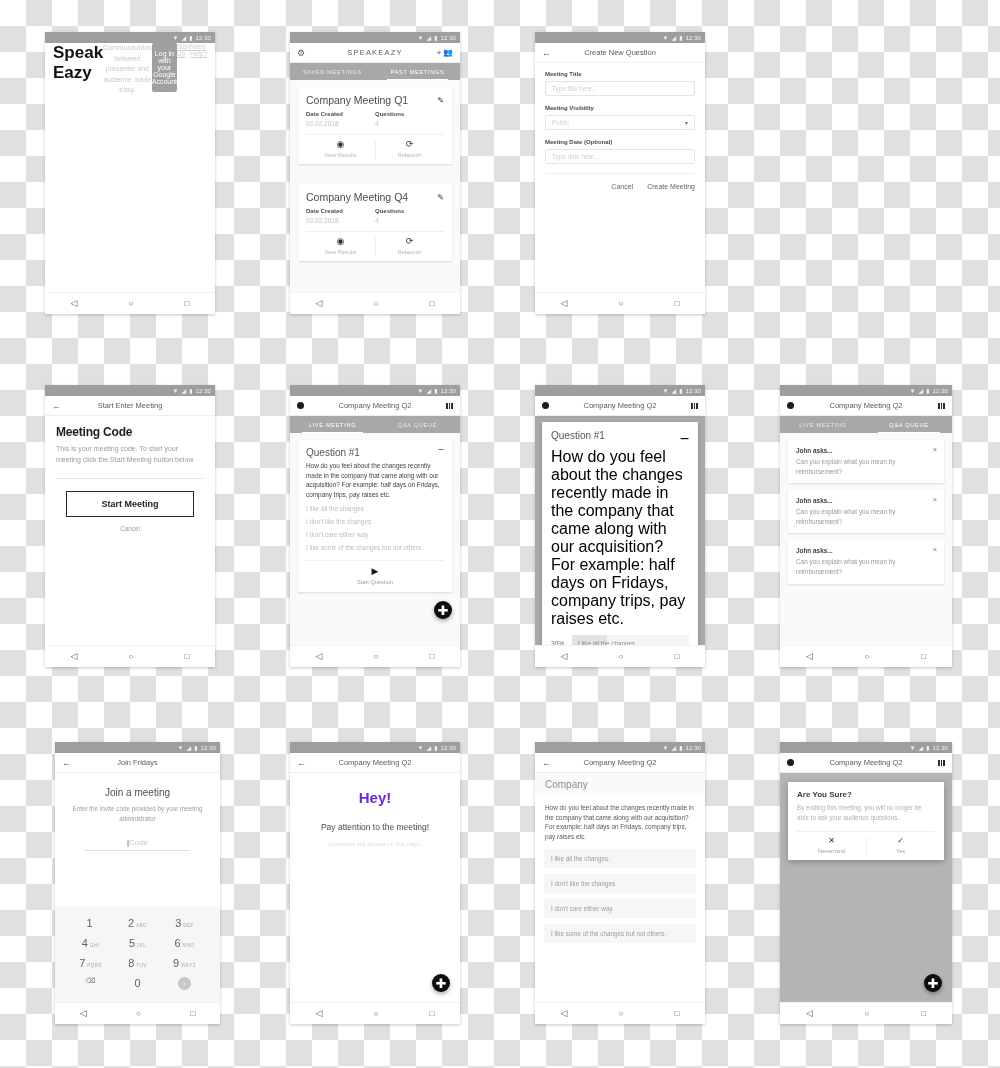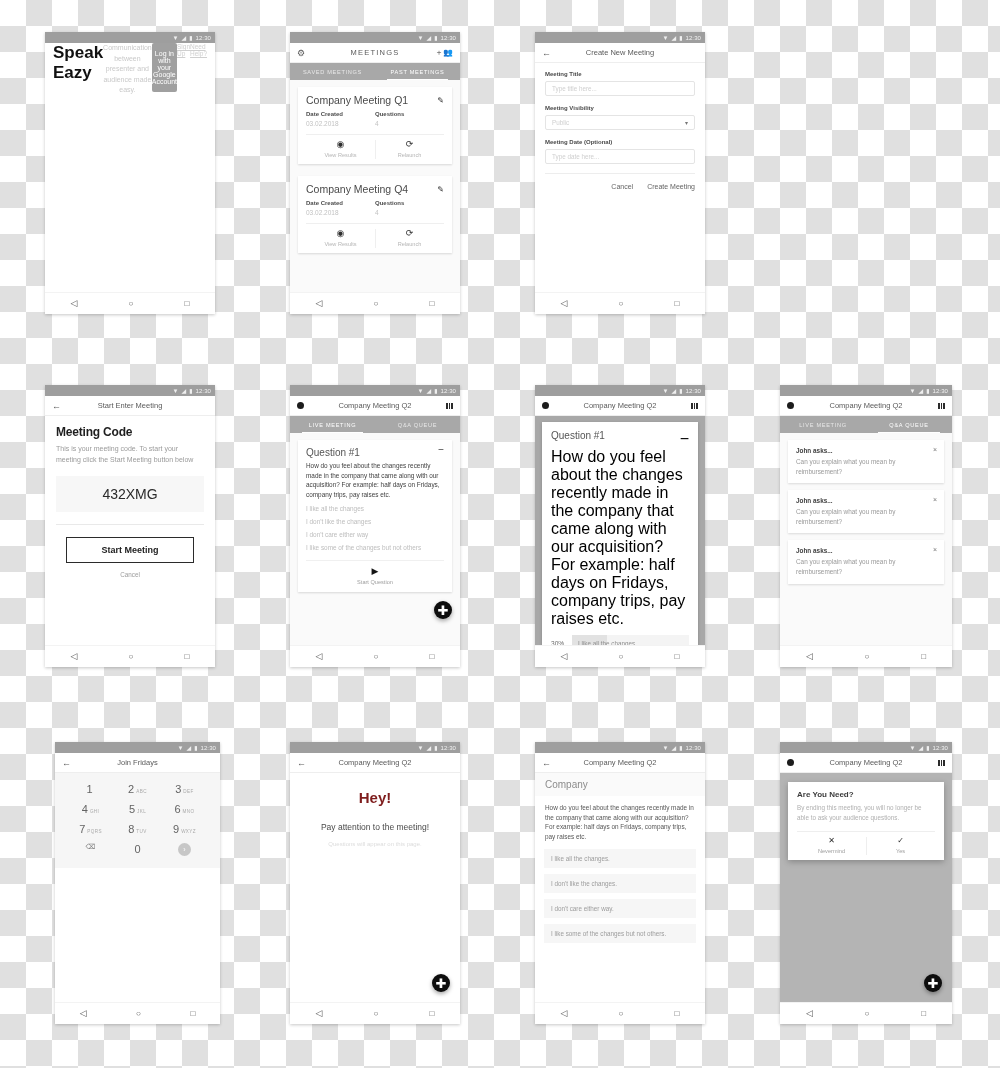--- a/index.html
+++ b/index.html
@@ -79,21 +79,21 @@
   .s1 .logo { font-size: 17px; font-weight: bold; color: #111; margin-bottom: 9px; }
   .s1 .tag { font-size: 7px; color: #c9c9c9; text-align: center; line-height: 1.5; margin-bottom: 14px; }
   .s1 .gbtn {
     background: #a0a0a0; color: #fff; font-size: 7px; border-radius: 2px;
     padding: 7px 0; width: 100%; text-align: center; margin-bottom: 13px;
   }
   .s1 .lnk { font-size: 6.5px; color: #cfcfcf; text-decoration: underline; margin-bottom: 9px; }
 
   
   .cardwrap { padding: 7px 8px; background: #fafafa; flex:1; overflow:hidden;}
-  .mcard { background:#fff; box-shadow: 0 1px 2px rgba(0,0,0,.14); margin-bottom: 12px; padding: 7px 8px 0; }
+  .mcard { background:#fff; box-shadow: 0 1px 2px rgba(0,0,0,.14); margin-bottom: 20px; padding: 7px 8px 0; }
   .mcard .hd { display:flex; align-items:center; }
   .mcard .mt { font-size: 10.5px; color: #4a4a4a; flex:1; }
   .mcard .pencil { font-size: 8px; color: #3a3a3a; }
   .mcard .meta { display:flex; margin-top: 5px; }
   .mcard .meta .col { width: 52%; }
   .mcard .meta .lb { font-size: 6px; font-weight: bold; color: #4d4d4d; }
   .mcard .meta .vl { font-size: 6.5px; color: #c2c2c2; margin-top: 3px; }
   .mcard .acts { display:flex; margin-top: 7px; border-top: 1px solid #efefef; }
   .mcard .act { flex:1; text-align:center; padding: 5px 0 6px; position:relative; }
   .mcard .act + .act:before { content:''; position:absolute; left:0; top:5px; bottom:5px; width:1px; background:#efefef; }
@@ -175,21 +175,21 @@
   .key .num { font-size: 11px; color:#636363; }
   .key .abc { font-size: 4.6px; color:#aaa; letter-spacing:.4px; }
   .key .del { font-size: 7px; color:#7a7a7a; }
   .key .go {
     width: 13px; height: 13px; border-radius:50%; background:#c7c7c7; color:#fff;
     display:flex; align-items:center; justify-content:center; font-size:7px; margin:0 auto;
   }
 
   
   .s9 { flex:1; position:relative; padding: 16px 12px 0; text-align:center; }
-  .s9 .hey { font-size: 15px; font-weight:bold; color:#7f1d1d; }
+  .s9 .hey { font-size: 15px; font-weight:bold; color:#6d28d9; }
   .s9 .pay { font-size: 8.5px; color:#4a4a4a; margin-top: 16px; }
   .s9 .wait { font-size: 6px; color:#dcdcdc; margin-top: 9px; }
 
   
   .s10 { flex:1; background:#fff; }
   .s10 .qhd { background:#fafafa; padding: 6px 10px; font-size: 10px; color:#8c8c8c; }
   .s10 .qtx { padding: 7px 10px 0; font-size: 6.4px; color:#565656; line-height:1.5; }
   .s10 .opts { padding: 8px 9px 0; }
   .s10 .opt { background:#f6f6f6; padding: 6px 7px; font-size: 6.3px; color:#9c9c9c; margin-bottom: 6px; }
 
@@ -235,21 +235,21 @@
   <div class="phone" style="left:290px; top:32px; width:170px; height:282px;">
     <div class="statusbar">
       <span class="sb-ico">▼</span>
       <span class="sb-ico">◢</span>
       <span class="sb-ico">▮</span>
       <span class="sb-time">12:30</span>
     </div>
     <div class="screenbody">
       <div class="appbar">
         <span class="ab-left">⚙</span>
-        <span class="title caps">MEETINGS</span>
+        <span class="title caps">SPEAKEAZY</span>
         <span class="ab-right">＋👥</span>
       </div>
       <div class="tabbar">
         <div class="tab">SAVED MEETINGS</div>
         <div class="tab active">PAST MEETINGS</div>
       </div>
       <div class="cardwrap">
 
         <div class="mcard">
           <div class="hd">
@@ -317,21 +317,21 @@
   <div class="phone" style="left:535px; top:32px; width:170px; height:282px;">
     <div class="statusbar">
       <span class="sb-ico">▼</span>
       <span class="sb-ico">◢</span>
       <span class="sb-ico">▮</span>
       <span class="sb-time">12:30</span>
     </div>
     <div class="screenbody">
       <div class="appbar">
         <span class="ab-left">←</span>
-        <span class="title">Create New Meeting</span>
+        <span class="title">Create New Question</span>
       </div>
       <div class="form">
         <div class="flabel">Meeting Title</div>
         <div class="finput">Type title here...</div>
 
         <div class="flabel">Meeting Visibility</div>
         <div class="finput">
           <span>Public</span>
           <span class="caret">▾</span>
         </div>
@@ -361,21 +361,20 @@
       <span class="sb-time">12:30</span>
     </div>
     <div class="screenbody">
       <div class="appbar">
         <span class="ab-left">←</span>
         <span class="title">Start Enter Meeting</span>
       </div>
       <div class="content s4">
         <h1>Meeting Code</h1>
         <div class="desc">This is your meeting code. To start your meeting click the Start Meeting button below</div>
-        <div class="codebox">432XMG</div>
         <div class="hr"></div>
         <div class="startbtn">Start Meeting</div>
         <div class="cancel">Cancel</div>
       </div>
       <div class="navbar">
         <span class="nb-back">◁</span>
         <span class="nb-home">○</span>
         <span class="nb-sq">□</span>
       </div>
     </div>
@@ -523,20 +522,25 @@
       <span class="sb-ico">◢</span>
       <span class="sb-ico">▮</span>
       <span class="sb-time">12:30</span>
     </div>
     <div class="screenbody">
       <div class="appbar">
         <span class="ab-left">←</span>
         <span class="title">Join Fridays</span>
       </div>
       <div class="s8">
+        <div class="top">
+          <div class="h">Join a meeting</div>
+          <div class="sub">Enter the invite code provided by your meeting administrator</div>
+          <div class="codeline"><b>|</b><span>Code</span></div>
+        </div>
         <div class="keypad">
           <div class="krow">
             <div class="key">
                 <span class="num">1</span>
                 <span class="abc"></span>
               </div>
             <div class="key">
                 <span class="num">2</span>
                 <span class="abc">ABC</span>
               </div>
@@ -662,21 +666,21 @@
         <span class="dot-rec"></span>
         <span class="title">Company Meeting Q2</span>
         <span class="grid-ico">
             <i></i>
             <i class="thin"></i>
             <i></i>
           </span>
       </div>
       <div class="s11">
         <div class="dlg">
-          <div class="dt">Are You Need?</div>
+          <div class="dt">Are You Sure?</div>
           <div class="dd">By ending this meeting, you will no longer be able to ask your audience questions.</div>
           <div class="dacts">
             <div class="dact">
               <div class="ic">✕</div>
               <div class="tx">Nevermind</div>
             </div>
             <div class="dact">
               <div class="ic">✓</div>
               <div class="tx">Yes</div>
             </div>

